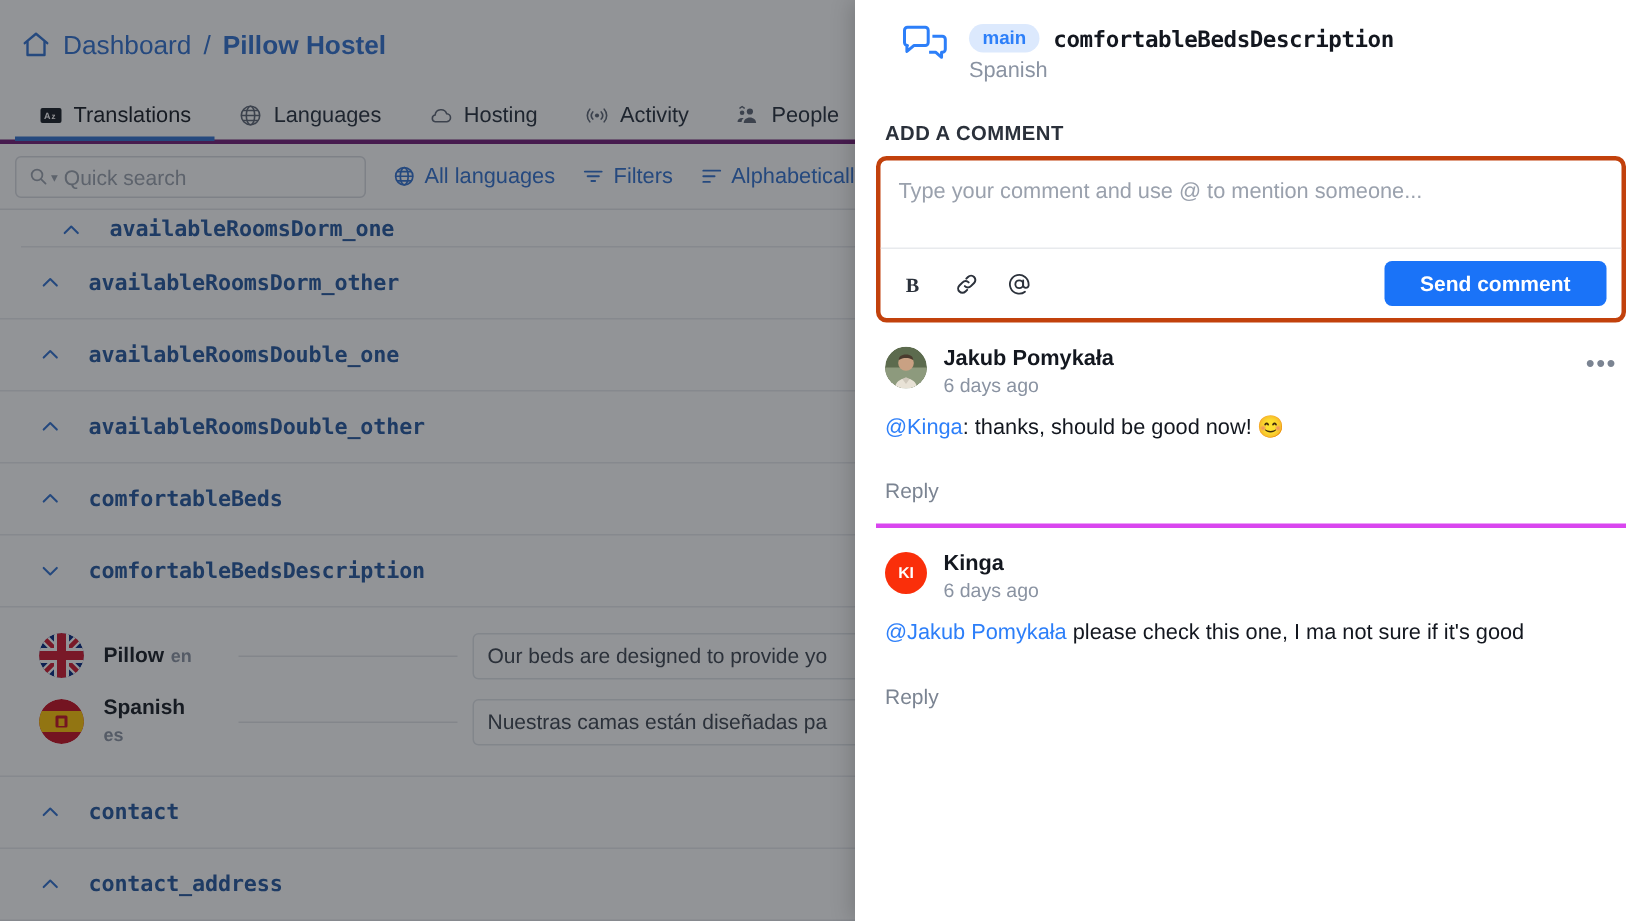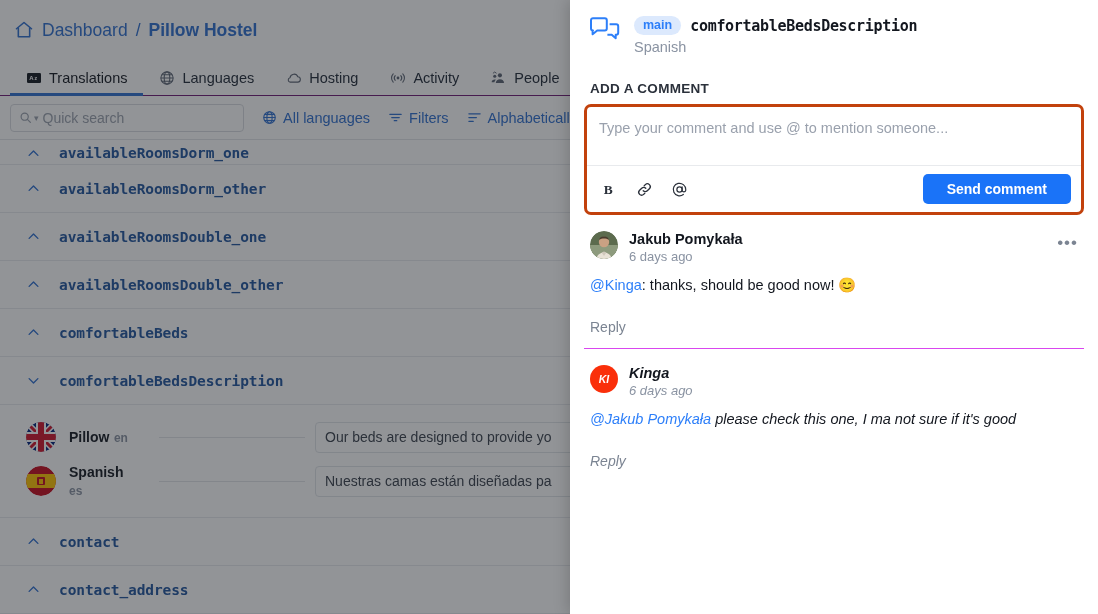--- a/index.html
+++ b/index.html
@@ -29,21 +29,21 @@
   .crumb {
     font-size: 17.5px; color: #2f6fd0; font-weight: 400;
     text-decoration: none; white-space: nowrap;
   }
   .crumb.bold { font-weight: 700; }
   .crumb-sep { font-size: 17.5px; color: #2f6fd0; }
 
   .tabs {
     height: 36px; display: flex; align-items: stretch;
     padding-left: 10px; gap: 0;
-    border-bottom: 1px solid #701a75;
+    border-bottom: 3px solid #701a75;
     position: relative;
   }
   .tab {
     display: flex; align-items: center; gap: 7px;
     padding: 0 16px; font-size: 14.5px; color: #222b38;
     position: relative; white-space: nowrap; cursor: pointer;
   }
   .tab.active { font-weight: 400; color: #13171f; }
   .tab.active::after {
     content: ""; position: absolute; left: 0; right: 0; bottom: -1px;
@@ -78,21 +78,21 @@
     height: 48px; display: flex; align-items: center;
     padding-left: 26px; gap: 18px;
     border-bottom: 1px solid #e8eaed;
   }
   .chev { width: 15px; height: 15px; color: #2f6fd0; display: block; flex: none; }
   .key-name {
     font-family: "DejaVu Sans Mono", monospace;
     font-size: 14.5px; font-weight: 700; color: #21559e;
     letter-spacing: -0.1px; white-space: nowrap;
   }
-  .key-row.clip-top { height: 25px; align-items: flex-end; padding-bottom: 3px; }
+  .key-row.clip-top { height: 25px; align-items: flex-end; padding-bottom: 3px; margin-left: 14px; }
 
   .lang-block { padding: 10px 0 14px 26px; border-bottom: 1px solid #e8eaed; }
   .lang-row { display: flex; align-items: center; height: 44px; gap: 0; }
   .flag { width: 30px; height: 30px; border-radius: 50%; flex: none; overflow: hidden; position: relative; }
   .lang-meta { width: 72px; margin-left: 13px; }
   .lang-name { font-size: 14px; font-weight: 700; color: #13171f; line-height: 15px; }
   .lang-code { font-size: 12px; color: #8a93a2; font-weight: 700; line-height: 14px; }
   .lang-dash { flex: 1; border-top: 1px solid #e3e5e8; margin: 0 10px 0 18px; max-width: 146px;}
   .tr-field {
     height: 31px; width: 262px; border: 1px solid #e1e4e8; border-radius: 4px;
@@ -105,21 +105,21 @@
   .scrim { position: absolute; inset: 0; background: rgba(28,32,38,0.48); }
 
   
   .panel {
     position: absolute; top: 0; right: 0; width: 528px; height: 614px;
     background: #ffffff;
     box-shadow: -2px 0 14px rgba(0,0,0,0.18);
     display: flex; flex-direction: column;
     overflow: hidden;
   }
-  .panel-head { padding: 14px 20px 0 18px; display: flex; gap: 12px; }
+  .panel-head { padding: 14px 20px 0 30px; display: flex; gap: 12px; }
   .bubble-icon { width: 34px; height: 30px; color: #2d7ff9; flex: none; margin-top: 2px; }
   .head-text { padding-top: 2px; }
   .head-line1 { display: flex; align-items: center; gap: 9px; }
   .branch-badge {
     background: #dce9fd; color: #2d7ff9; font-size: 12.5px; font-weight: 700;
     border-radius: 10px; padding: 2px 9px 3px;
     font-family: "Liberation Sans", sans-serif;
   }
   .key-title {
     font-family: "DejaVu Sans Mono", monospace;
@@ -148,21 +148,21 @@
   .fmt-btn { width: 17px; height: 17px; color: #2b313b; display: block; cursor: pointer; }
   .send-btn {
     margin-left: auto;
     background: #1a73f8; color: #fff; border: none; border-radius: 5px;
     height: 30px; padding: 0 24px; font-size: 14px; font-weight: 700;
     font-family: "Liberation Sans", sans-serif; cursor: pointer;
   }
 
   .comments { padding: 0 14px; }
   .comment { padding: 16px 6px 12px 6px; }
-  .comment.divided { border-top: 1px solid #d946ef; font-style: italic; }
+  .comment.divided { border-top: 3px solid #d946ef; }
   .c-head { display: flex; align-items: flex-start; gap: 11px; }
   .avatar { width: 28px; height: 28px; border-radius: 50%; flex: none; overflow: hidden; position: relative; }
   .avatar-initials {
     width: 28px; height: 28px; border-radius: 50%; background: #fa2f0a;
     color: #fff; font-size: 10.5px; font-weight: 700;
     display: flex; align-items: center; justify-content: center; flex: none;
   }
   .c-author { font-size: 14.5px; font-weight: 700; color: #13171f; line-height: 16px; }
   .c-time { font-size: 13px; color: #8a93a2; margin-top: 2px; }
   .c-menu {

